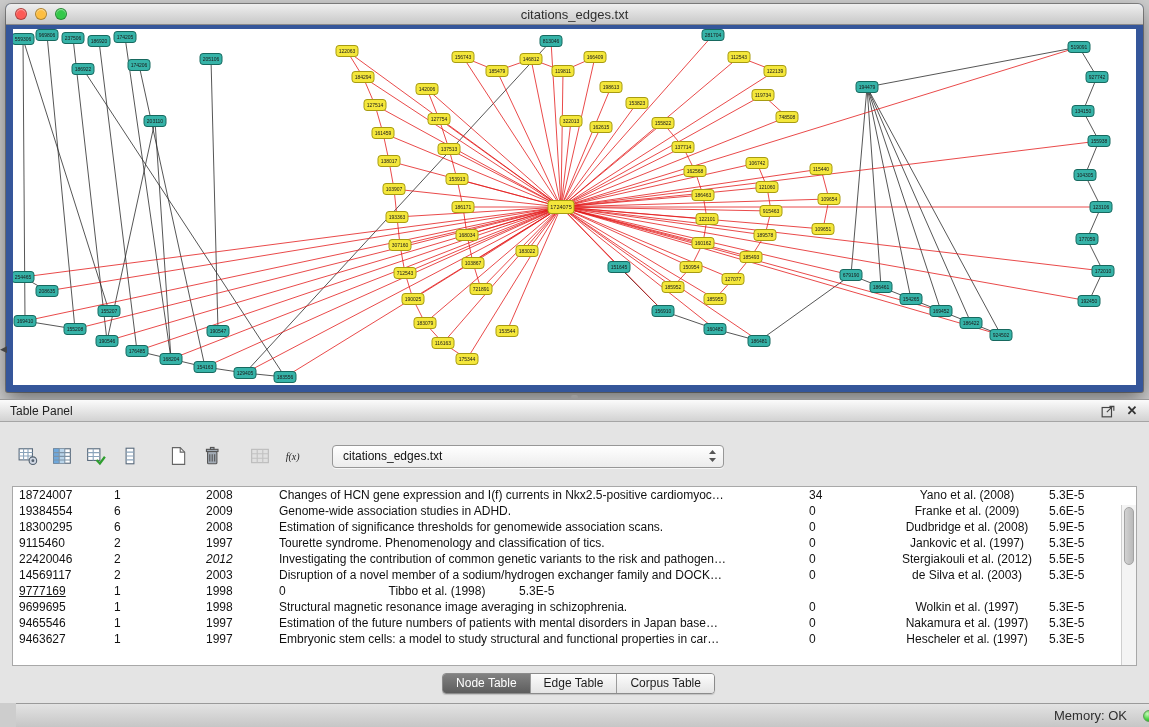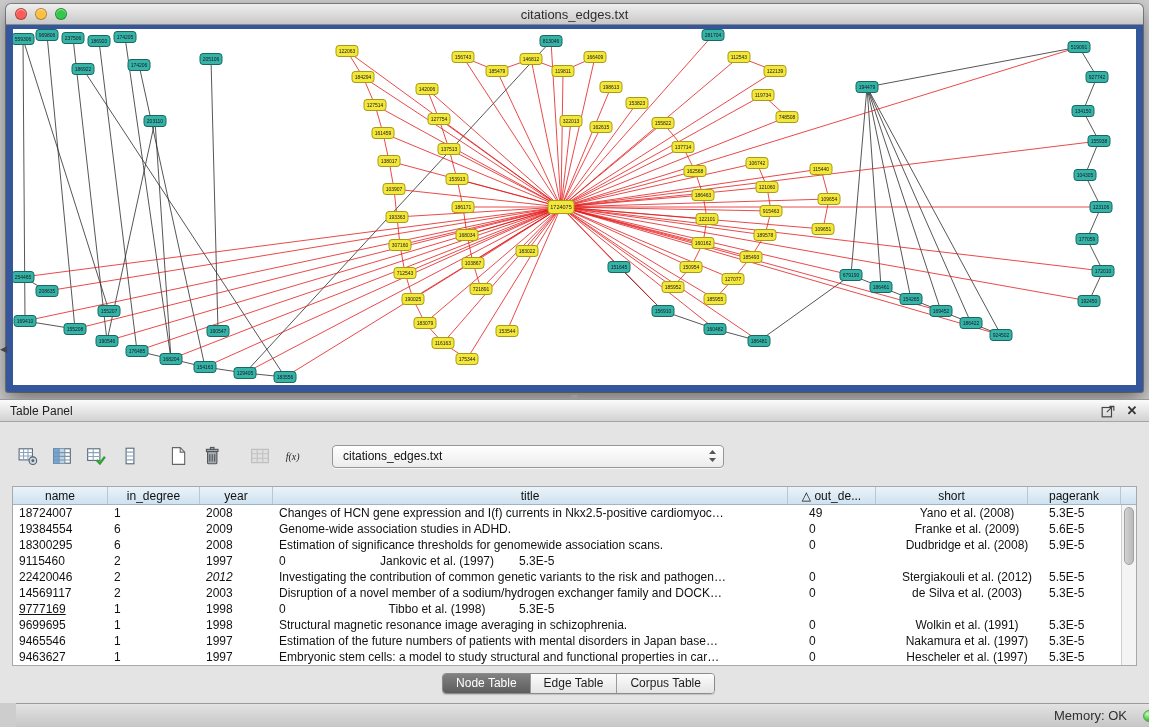--- a/index.html
+++ b/index.html
@@ -734,37 +734,27 @@
       <div class="combo">
         <span class="cb-label">citations_edges.txt</span>
         <svg viewBox="0 0 9 14">
           <path d="M4.5 1L8 5H1z" fill="#555"></path>
           <path d="M4.5 13L1 9h7z" fill="#555"></path>
         </svg>
       </div>
     </div>
 
   <div class="table-wrap">
-    <div class="thead" id="thead">
-        <div class="th" style="width: 95px;">name</div>
-        <div class="th" style="width: 92px;">in_degree</div>
-        <div class="th" style="width: 73px;">year</div>
-        <div class="th" style="flex: 1 1 auto;">title</div>
-        <div class="th" style="width: 88px;">△ out_de...</div>
-        <div class="th" style="width: 152px;">short</div>
-        <div class="th" style="width: 93px;">pagerank</div>
-        <div class="th fill" style="width: 15px; flex: 0 0 auto;"></div>
-      </div>
     <div id="tbody">
         <div class="tr">
           <div class="td" style="width: 95px;">18724007</div>
           <div class="td" style="width: 92px;">1</div>
           <div class="td" style="width: 73px;">2008</div>
           <div class="td" style="flex: 1 1 auto; min-width: 0px;">Changes of HCN gene expression and I(f) currents in Nkx2.5-positive cardiomyoc…</div>
-          <div class="td" style="width: 88px;">49</div>
+          <div class="td" style="width: 88px;">34</div>
           <div class="td center" style="width: 152px;">Yano et al. (2008)</div>
           <div class="td" style="width: 93px;">5.3E-5</div>
         </div>
         <div class="tr">
           <div class="td" style="width: 95px;">19384554</div>
           <div class="td" style="width: 92px;">6</div>
           <div class="td" style="width: 73px;">2009</div>
           <div class="td" style="flex: 1 1 auto; min-width: 0px;">Genome-wide association studies in ADHD.</div>
           <div class="td" style="width: 88px;">0</div>
           <div class="td center" style="width: 152px;">Franke et al. (2009)</div>
@@ -776,20 +766,21 @@
           <div class="td" style="width: 73px;">2008</div>
           <div class="td" style="flex: 1 1 auto; min-width: 0px;">Estimation of significance thresholds for genomewide association scans.</div>
           <div class="td" style="width: 88px;">0</div>
           <div class="td center" style="width: 152px;">Dudbridge et al. (2008)</div>
           <div class="td" style="width: 93px;">5.9E-5</div>
         </div>
         <div class="tr">
           <div class="td" style="width: 95px;">9115460</div>
           <div class="td" style="width: 92px;">2</div>
           <div class="td" style="width: 73px;">1997</div>
+          <div class="td" style="flex: 1 1 auto; min-width: 0px;">Tourette syndrome. Phenomenology and classification of tics.</div>
           <div class="td" style="width: 88px;">0</div>
           <div class="td center" style="width: 152px;">Jankovic et al. (1997)</div>
           <div class="td" style="width: 93px;">5.3E-5</div>
         </div>
         <div class="tr">
           <div class="td" style="width: 95px;">22420046</div>
           <div class="td" style="width: 92px;">2</div>
           <div class="td" style="width: 73px; font-style: italic;">2012</div>
           <div class="td" style="flex: 1 1 auto; min-width: 0px;">Investigating the contribution of common genetic variants to the risk and pathogen…</div>
           <div class="td" style="width: 88px;">0</div>
@@ -812,21 +803,21 @@
           <div class="td" style="width: 88px;">0</div>
           <div class="td center" style="width: 152px;">Tibbo et al. (1998)</div>
           <div class="td" style="width: 93px;">5.3E-5</div>
         </div>
         <div class="tr">
           <div class="td" style="width: 95px;">9699695</div>
           <div class="td" style="width: 92px;">1</div>
           <div class="td" style="width: 73px;">1998</div>
           <div class="td" style="flex: 1 1 auto; min-width: 0px;">Structural magnetic resonance image averaging in schizophrenia.</div>
           <div class="td" style="width: 88px;">0</div>
-          <div class="td center" style="width: 152px;">Wolkin et al. (1991)</div>
+          <div class="td center" style="width: 152px;">Wolkin et al. (1997)</div>
           <div class="td" style="width: 93px;">5.3E-5</div>
         </div>
         <div class="tr">
           <div class="td" style="width: 95px;">9465546</div>
           <div class="td" style="width: 92px;">1</div>
           <div class="td" style="width: 73px;">1997</div>
           <div class="td" style="flex: 1 1 auto; min-width: 0px;">Estimation of the future numbers of patients with mental disorders in Japan base…</div>
           <div class="td" style="width: 88px;">0</div>
           <div class="td center" style="width: 152px;">Nakamura et al. (1997)</div>
           <div class="td" style="width: 93px;">5.3E-5</div>

